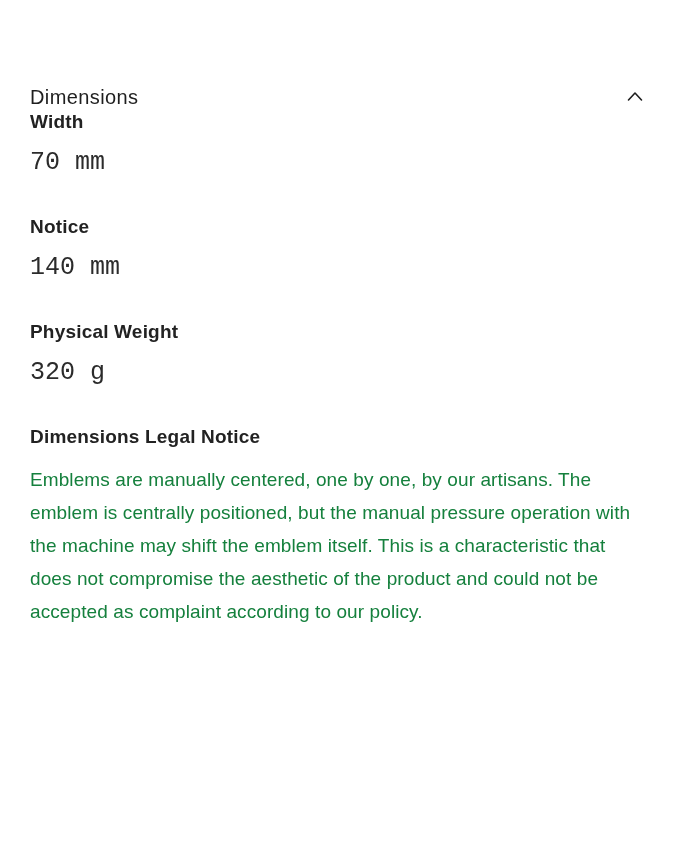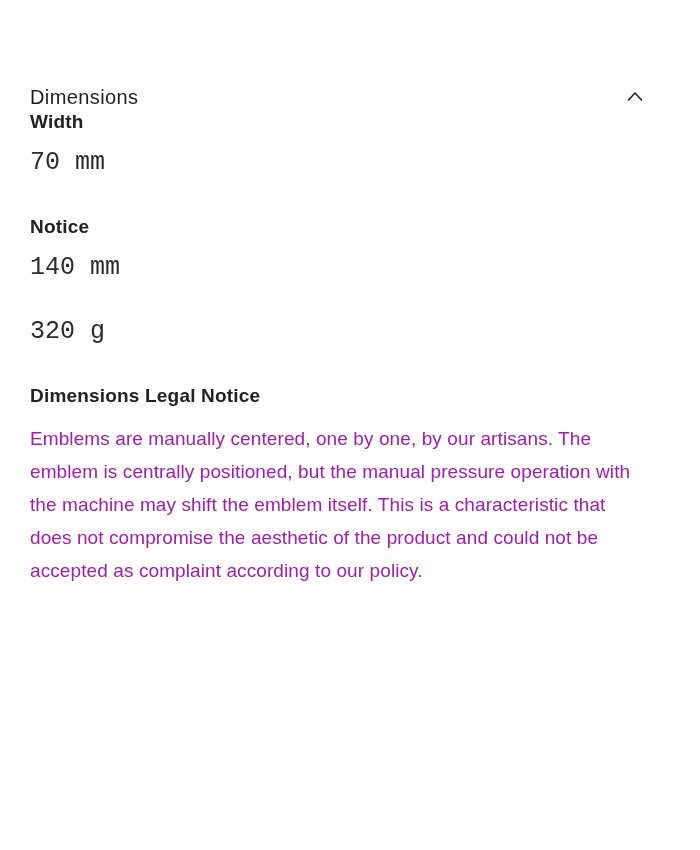--- a/index.html
+++ b/index.html
@@ -69,21 +69,21 @@
     font-size: 19px;
     font-weight: 700;
     letter-spacing: 0.01em;
     color: #222222;
     line-height: 24px;
   }
   .legal-body {
     margin-top: 14px;
     font-size: 19px;
     font-weight: 400;
-    color: #a21caf;
+    color: #15803d;
     line-height: 33px;
     letter-spacing: 0.005em;
   }
 </style>
 </head>
 <body>
 
 <section class="accordion-section">
 
   <div class="accordion-header">
@@ -104,20 +104,21 @@
       <div class="spec-value">70 mm</div>
     </div>
 
 
     <div class="spec-item">
       <div class="spec-label">Notice</div>
       <div class="spec-value">140 mm</div>
     </div>
 
     <div class="spec-item">
+      <div class="spec-label">Physical Weight</div>
       <div class="spec-value">320 g</div>
     </div>
 
     <div class="legal-notice">
       <div class="legal-title">Dimensions Legal Notice</div>
       <p class="legal-body">Emblems are manually centered, one by one, by our artisans. The emblem is centrally positioned, but the manual pressure operation with the machine may shift the emblem itself. This is a characteristic that does not compromise the aesthetic of the product and could not be accepted as complaint according to our policy.</p>
     </div>
 
   </div>
 

